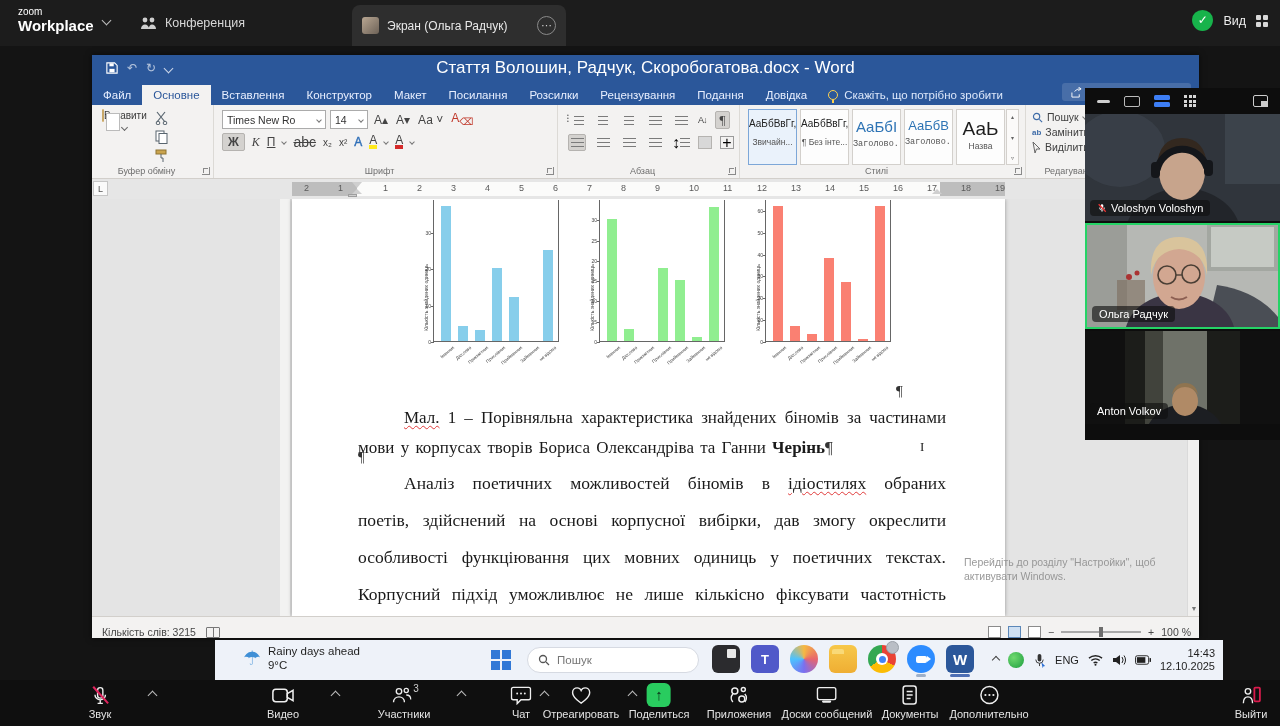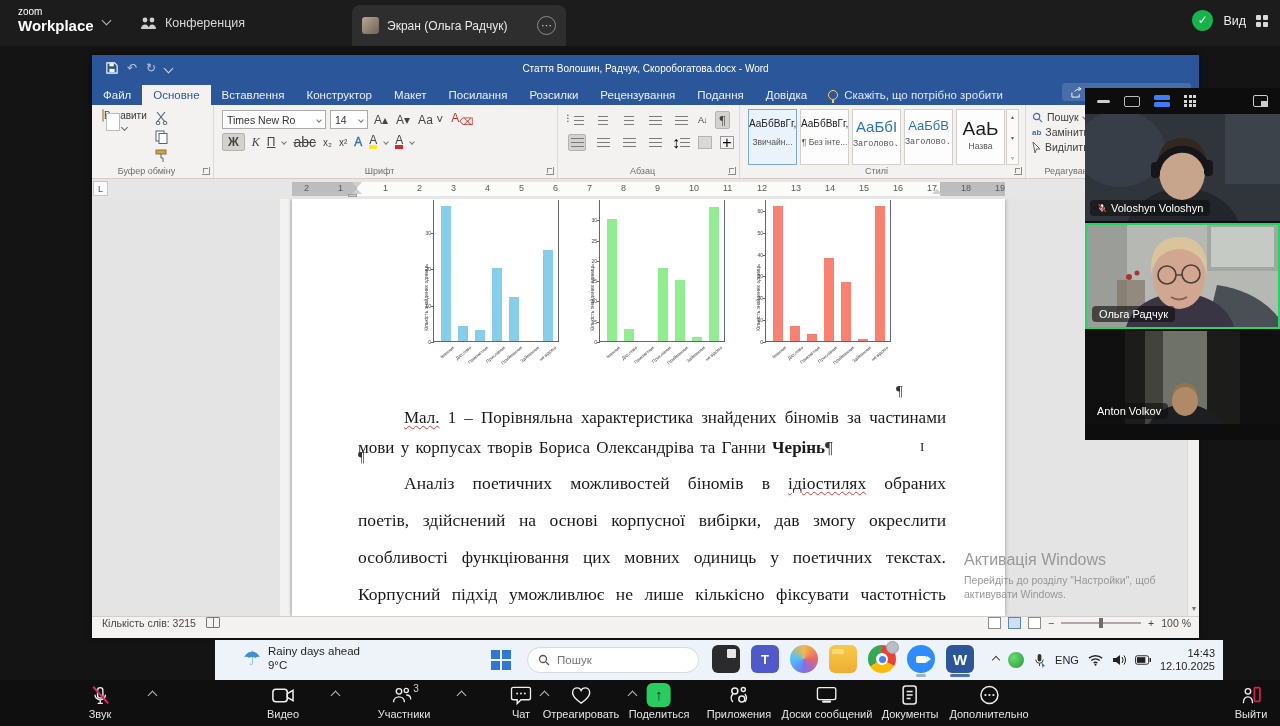--- a/index.html
+++ b/index.html
@@ -22,21 +22,21 @@
   .ellipsis-btn{margin-left:auto;width:19px;height:19px;border:1.4px solid #8a8a8a;border-radius:50%;color:#cfcfcf;font-size:11px;line-height:16px;text-align:center;}
   .top-right{position:absolute;right:12px;top:10px;display:flex;align-items:center;gap:10px;color:#eee;font-size:12.5px;}
   .shield{width:21px;height:21px;background:#17b34b;border-radius:50% 50% 50% 50%/46% 46% 54% 54%;color:#fff;font-size:12px;text-align:center;line-height:21px;}
   .gridico{display:inline-grid;grid-template-columns:5px 5px;grid-gap:2px;}
   .gridico i{width:5px;height:5px;background:#d9d9d9;border-radius:1px;}
 
   
   .word{position:absolute;left:92px;top:55px;width:1107px;height:583px;z-index:10;box-shadow:0 0 6px rgba(0,0,0,.6);}
   .w-title{height:26px;background:#2b579a;display:flex;align-items:center;color:#fff;position:relative;}
   .qat{display:flex;align-items:center;gap:9px;padding-left:14px;font-size:12px;z-index:2;}
-  .w-title .ttl{position:absolute;left:0;right:0;text-align:center;font-size:10px;color:#fff;}
+  .w-title .ttl{position:absolute;left:0;right:0;text-align:center;font-size:17px;color:#fff;}
   .t-right{position:absolute;right:6px;display:flex;align-items:center;gap:10px;font-size:10.5px;}
   .avatar{width:18px;height:18px;background:#f0f0f0;border-radius:2px;position:relative;}
   .avatar:before{content:"";position:absolute;left:5px;top:3px;width:8px;height:8px;border-radius:50%;background:#9aa3ad;}
   .avatar:after{content:"";position:absolute;left:2px;top:11px;width:14px;height:6px;border-radius:6px 6px 0 0;background:#9aa3ad;}
   .wbtn{width:22px;text-align:center;font-size:11px;color:#fff;}
 
   .w-tabs{height:24px;background:#2b579a;display:flex;align-items:flex-end;position:relative;}
   .rtab{padding:4px 11px;font-size:11.5px;color:#e8efff;}
   .rtab.active{background:#f3f2f1;color:#2b579a;}
   .tellme{display:flex;align-items:center;gap:6px;color:#dce7fa;font-size:11.5px;margin-left:10px;padding-bottom:4px;}
@@ -122,21 +122,21 @@
   .sq{text-decoration:underline;text-decoration-style:wavy;text-decoration-color:#e03a3a;text-decoration-thickness:1px;text-underline-offset:2px;}
   .ibeam{position:absolute;left:628px;top:240px;width:10px;height:15px;color:#222;font-size:13px;font-family:"Liberation Serif",serif;}
   .watermark{position:absolute;left:872px;top:352px;width:215px;color:#8f8f8f;opacity:.9;}
   .wm1{font-size:16px;}
   .wm2{font-size:10.5px;margin-top:4px;line-height:14px;}
   .vscroll{position:absolute;right:0;top:0;width:12px;height:100%;background:#f1f0ef;border-left:1px solid #dadada;}
   .vthumb{position:absolute;left:2px;top:18px;width:8px;height:150px;background:#c9c7c5;border-radius:4px;}
   .varrow{position:absolute;left:0;width:12px;text-align:center;font-size:7px;color:#777;}
 
   
-  .w-status{height:22px;background:#f3f2f1;border-top:1px solid #d2cfcb;display:flex;align-items:flex-start;font-size:10.5px;color:#474747;position:relative;}
+  .w-status{height:22px;background:#f3f2f1;border-top:1px solid #d2cfcb;display:flex;align-items:flex-end;font-size:10.5px;color:#474747;position:relative;}
   .wc{padding-left:10px;}
   .proof{width:14px;height:11px;border:1px solid #777;border-radius:1px;margin-left:10px;position:relative;}
   .proof:before{content:"";position:absolute;left:6px;top:0;width:1px;height:9px;background:#777;}
   .st-right{position:absolute;right:8px;display:flex;align-items:center;gap:7px;}
   .vico{width:13px;height:12px;border:1px solid #8b8b8b;background:#fff;}
   .vico.act{background:#cfe0f2;border-color:#5b87b8;}
   .ztrack{width:80px;height:2px;background:#a9a9a9;position:relative;}
   .zthumb{position:absolute;left:38px;top:-4px;width:4px;height:10px;background:#6d6d6d;}
 
   
@@ -560,21 +560,20 @@
               </div>
             </div>
           </div>
         <div class="serif lone-pil pilmark">¶</div>
         <div class="serif caption"><span class="sq">Мал.</span><span> 1 – Порівняльна характеристика знайдених біномів за частинами мови у корпусах творів Бориса Олександріва та Ганни </span><b>Черінь</b><span class="pilmark">¶</span></div>
         <div class="serif empty-line pilmark">¶</div>
         <div class="serif bodypara"><span>Аналіз поетичних можливостей біномів в </span><span class="sq">ідіостилях</span><span> обраних поетів, здійснений на основі корпусної вибірки, дав змогу окреслити особливості функціювання цих мовних одиниць у поетичних текстах. Корпусний підхід уможливлює не лише кількісно фіксувати частотність і контексти вживання морфологічних біномів, а й виявляти індивідуально-стилістичні тенденції кожного автора, що формують специфіку його мовної картини світу, відбивають онтологійні</span></div>
         <div class="ibeam">I</div>
       </div>
       <div class="watermark">
-        <div class="wm1">Активація Windows</div>
         <div class="wm2"><span>Перейдіть до розділу "Настройки", щоб</span><br><span>активувати Windows.</span></div>
       </div>
       <div class="vscroll">
         <span class="varrow" style="top:2px">▲</span>
         <div class="vthumb"></div>
         <span class="varrow" style="bottom:4px">▼</span>
       </div>
     </div>
 
     <div class="w-status">

